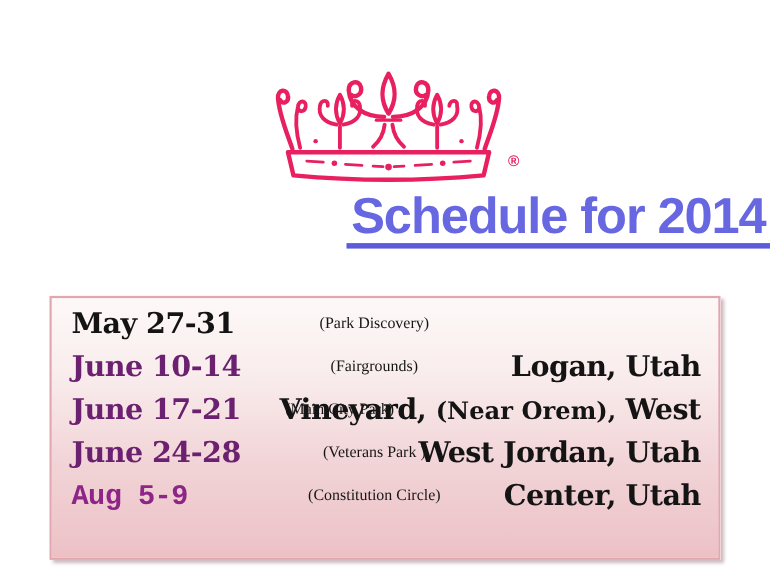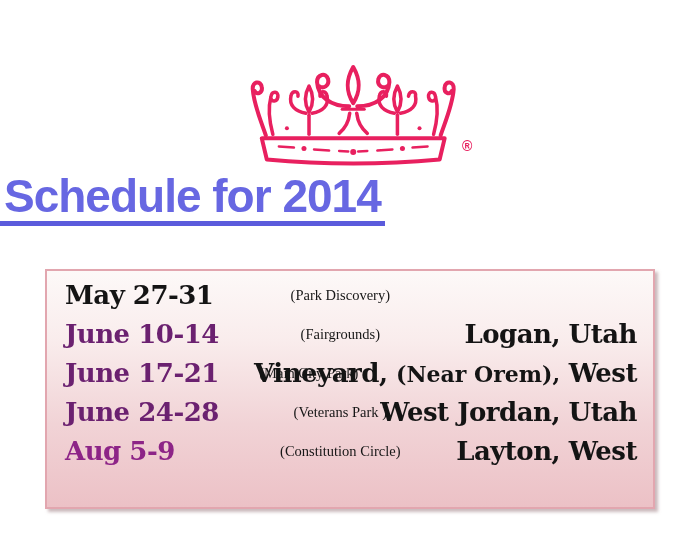--- a/index.html
+++ b/index.html
@@ -22,21 +22,21 @@
     position:absolute;
     right:-8px;bottom:15px;
     color:#E8205F;
     font-size:14px;
     font-weight:bold;
     line-height:1;
   }
   .page-title{
     position:absolute;
     top:172px;left:0;right:0;
-    text-align:left;
+    text-align:right;
   }
   .page-title span{
     display:inline-block;
     font-size:46px;
     font-weight:bold;
     letter-spacing:-1px;
     color:#6767E2;
     border-bottom:5px solid #5B5BDC;
     padding:0 4px 1px 4px;
     line-height:1.05;
@@ -172,18 +172,18 @@
   </div>
 
   <div class="row">
     <div class="date" style="color: rgb(107, 33, 112);">June 24-28</div>
     <div class="venue">(Veterans Park )</div>
     <div class="city">West Jordan, Utah</div>
   </div>
 
 
   <div class="row">
-    <div class="date" style="color: rgb(141, 36, 135);">Aug 5-9</div>
+    <div class="date" style="color: rgb(141, 36, 135); font-family: Liberation Mono, monospace;">Aug 5-9</div>
     <div class="venue">(Constitution Circle)</div>
-    <div class="city">Layton, West</div>
+    <div class="city">Center, Utah</div>
   </div>
 
 </div>
 
 </body></html>

